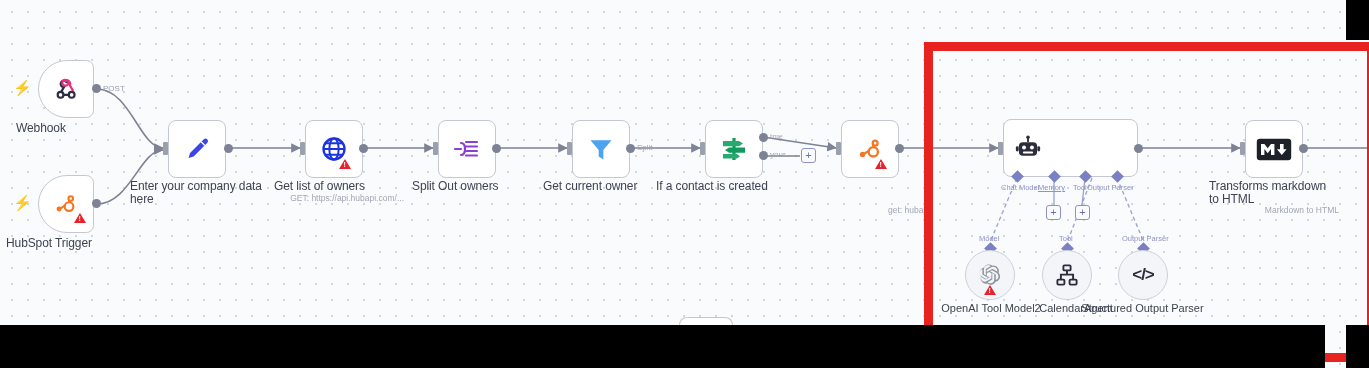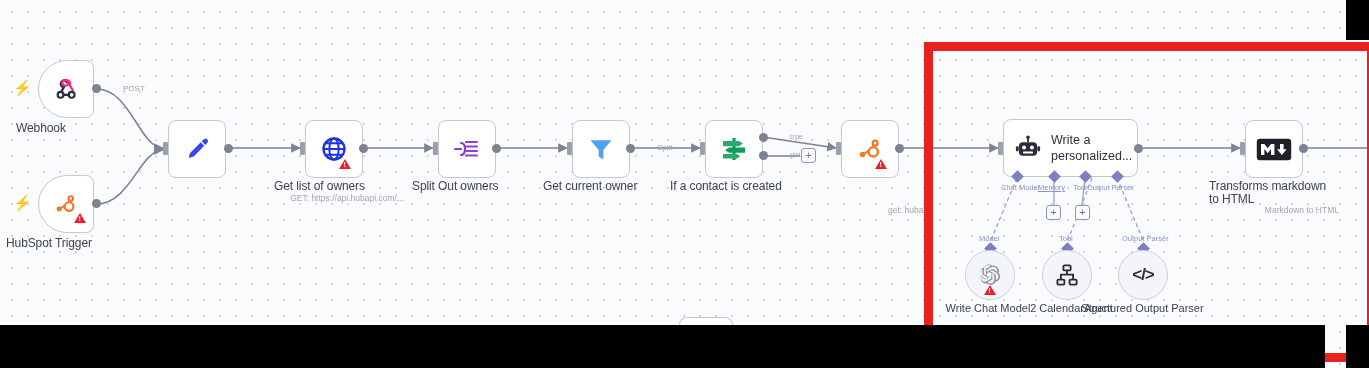--- a/index.html
+++ b/index.html
@@ -76,21 +76,20 @@
     position: absolute;
     width: 5px; height: 13px;
     background: #9aa0ae;
     border-radius: 1px;
   }
   .port-label {
     position: absolute;
     font-size: 8px;
     color: #9aa0ae;
     white-space: nowrap;
-    margin-left: 20px;
   }
   .warn-tri {
     position: absolute;
     width: 0; height: 0;
     border-left: 6px solid transparent;
     border-right: 6px solid transparent;
     border-bottom: 10px solid #e8212a;
   }
   .warn-tri::after {
     content: "!";
@@ -268,20 +267,21 @@
   <div class="port-in" style="left:163px; top:142px;"></div>
   <div class="node" style="left:168px; top:120px; width:58px; height:58px;">
     <span class="icon-wrap">
       <svg width="28" height="28" viewBox="0 0 24 24">
         <path d="M17.8 3.6a2.2 2.2 0 0 1 3.1 3.1L9.1 18.5l-4.3 1.2 1.2-4.3z" fill="#3b46e8"></path>
         <path d="M15.6 5.8 18.7 8.9" stroke="#ffffff" stroke-width="1.2"></path>
       </svg>
     </span>
   </div>
   <div class="port-dot" style="left:224px; top:144px;"></div>
+  <div class="node-label" style="left:130px; top:180px; width:135px;">Enter your company data here</div>
 
   <div class="port-in" style="left:300px; top:142px;"></div>
   <div class="node" style="left:305px; top:120px; width:58px; height:58px;">
     <span class="icon-wrap">
       <svg width="28" height="28" viewBox="0 0 24 24">
         <circle cx="12" cy="12" r="9" fill="none" stroke="#1c33e0" stroke-width="2"></circle>
         <ellipse cx="12" cy="12" rx="4" ry="9" fill="none" stroke="#1c33e0" stroke-width="1.7"></ellipse>
         <path d="M3 12h18M4.5 7h15M4.5 17h15" stroke="#1c33e0" stroke-width="1.7"></path>
       </svg>
     </span>
@@ -325,21 +325,21 @@
         <path d="M26 12.5H10l-4 2.6 4 2.6h16z" fill="#0f9b5e"></path>
         <path d="M4 19h14l3 2.2-3 2.2H4z" fill="#2aa96e"></path>
       </svg>
     </span>
   </div>
   <div class="port-dot" style="left:759px; top:133px;"></div>
   <div class="port-label" style="left:770px; top:132px;font-family:Liberation Serif, serif;">true</div>
   <div class="port-dot" style="left:759px; top:151px;"></div>
   <div class="port-label" style="left:770px; top:150px;">your</div>
   <div class="plus-box" style="left:801px; top:148px;">+</div>
-  <div class="node-label" style="left:670px; top:180px; width:130px;">If a contact is created</div>
+  <div class="node-label" style="left:656px; top:180px; width:130px;">If a contact is created</div>
 
   <div class="port-in" style="left:836px; top:142px;"></div>
   <div class="node" style="left:841px; top:120px; width:58px; height:58px;">
     <span class="icon-wrap">
       <svg width="28" height="28" viewBox="0 0 24 24">
         <circle cx="16.4" cy="7" r="2.1" fill="none" stroke="#f57722" stroke-width="1.9"></circle>
         <circle cx="14.8" cy="14.4" r="4" fill="none" stroke="#f57722" stroke-width="2"></circle>
         <circle cx="5.6" cy="16.7" r="2.3" fill="#f57722"></circle>
         <path d="M7.8 15.6 10.9 13.6" stroke="#f57722" stroke-width="1.9" stroke-linecap="round"></path>
         <path d="M14.8 10.4V8.9" stroke="#f57722" stroke-width="1.9" stroke-linecap="round"></path>
@@ -357,21 +357,20 @@
         <rect x="4.2" y="7" width="15.6" height="11.6" rx="3.4" fill="#2b2d3a"></rect>
         <rect x="1.6" y="10.4" width="2.4" height="4.6" rx="1.2" fill="#2b2d3a"></rect>
         <rect x="20" y="10.4" width="2.4" height="4.6" rx="1.2" fill="#2b2d3a"></rect>
         <rect x="11.2" y="3.2" width="1.6" height="3.6" fill="#2b2d3a"></rect>
         <circle cx="12" cy="2.8" r="1.5" fill="#2b2d3a"></circle>
         <circle cx="8.6" cy="11.6" r="1.7" fill="#ffffff"></circle>
         <circle cx="15.4" cy="11.6" r="1.7" fill="#ffffff"></circle>
         <rect x="7.6" y="15" width="8.8" height="1.7" rx="0.85" fill="#ffffff"></rect>
       </svg>
     </span>
-    <span style="margin-left:9px; font-size:12.5px; color:#2c3040; line-height:16px; width:82px;">Write a personalized...</span>
   </div>
   <div class="port-dot" style="left:1134px; top:144px;"></div>
 
   <div class="diamond" style="left:1013px; top:172px;"></div>
   <div class="diamond" style="left:1050px; top:172px;"></div>
   <div class="diamond" style="left:1081px; top:172px;"></div>
   <div class="diamond" style="left:1113px; top:172px;"></div>
 
   <div class="sub-port-label" style="left:1001px; top:183px;">Chat Model</div>
   <div class="sub-port-label" style="left:1038px; top:183px;text-decoration:underline;">Memory</div>
@@ -390,21 +389,21 @@
   <div class="diamond" style="left:1139px; top:244px;"></div>
 
   <div class="subnode" style="left:965px; top:250px;">
     <span class="icon-wrap">
       <svg width="24" height="24" viewBox="0 0 24 24">
         <path d="M20.6 9.8a5.4 5.4 0 0 0-.46-4.44 5.47 5.47 0 0 0-5.9-2.63A5.43 5.43 0 0 0 5.9 4.5a5.42 5.42 0 0 0-3.63 2.63 5.45 5.45 0 0 0 .67 6.4 5.4 5.4 0 0 0 .46 4.44 5.47 5.47 0 0 0 5.9 2.63 5.42 5.42 0 0 0 8.33-1.77 5.42 5.42 0 0 0 3.63-2.63 5.45 5.45 0 0 0-.67-6.4zM12.1 20.3a4.05 4.05 0 0 1-2.6-.94l.13-.07 4.33-2.5a.7.7 0 0 0 .36-.62v-6.1l1.83 1.06c.02 0 .03.03.03.05v5.06a4.08 4.08 0 0 1-4.08 4.06zM3.35 16.56a4.05 4.05 0 0 1-.48-2.73l.13.08 4.33 2.5a.7.7 0 0 0 .71 0l5.29-3.05v2.11a.07.07 0 0 1-.03.06L8.92 18.1a4.08 4.08 0 0 1-5.57-1.49zM2.21 7.82a4.05 4.05 0 0 1 2.12-1.78V11.2a.68.68 0 0 0 .35.6l5.26 3.04-1.83 1.06a.07.07 0 0 1-.06 0L3.68 13.4a4.08 4.08 0 0 1-1.49-5.57zM17.4 11.35 12.12 8.3l1.83-1.06a.07.07 0 0 1 .07 0l4.38 2.53a4.07 4.07 0 0 1-.63 7.35V12a.7.7 0 0 0-.36-.62zM19.22 8.6l-.13-.08-4.32-2.52a.7.7 0 0 0-.71 0L8.77 9.05V6.94a.06.06 0 0 1 .02-.06l4.38-2.52a4.07 4.07 0 0 1 6.05 4.22zM7.77 12.37 5.94 11.3a.07.07 0 0 1-.04-.05V6.18a4.07 4.07 0 0 1 6.68-3.13l-.13.08-4.33 2.5a.7.7 0 0 0-.35.61zm1-2.14L11.13 8.9l2.37 1.36v2.73l-2.36 1.37-2.37-1.37z" fill="#8f959f"></path>
       </svg>
     </span>
   </div>
   <div class="warn-tri" style="left:984px; top:285px;"></div>
-  <div class="subnode-label" style="left:941px; top:302px; width:100px;">Write Chat Model2</div>
+  <div class="subnode-label" style="left:941px; top:302px; width:100px;">OpenAI Tool Model2</div>
 
   <div class="subnode" style="left:1042px; top:250px;">
     <span class="icon-wrap">
       <svg width="24" height="24" viewBox="0 0 24 24">
         <rect x="8.4" y="2.4" width="7.2" height="5" rx="1" fill="none" stroke="#2b2d3a" stroke-width="1.9"></rect>
         <rect x="2.4" y="16.6" width="7" height="5" rx="1" fill="none" stroke="#2b2d3a" stroke-width="1.9"></rect>
         <rect x="14.6" y="16.6" width="7" height="5" rx="1" fill="none" stroke="#2b2d3a" stroke-width="1.9"></rect>
         <path d="M12 7.4v4.2M5.9 16.6v-5h12.2v5" stroke="#2b2d3a" stroke-width="1.9" fill="none"></path>
       </svg>
     </span>

